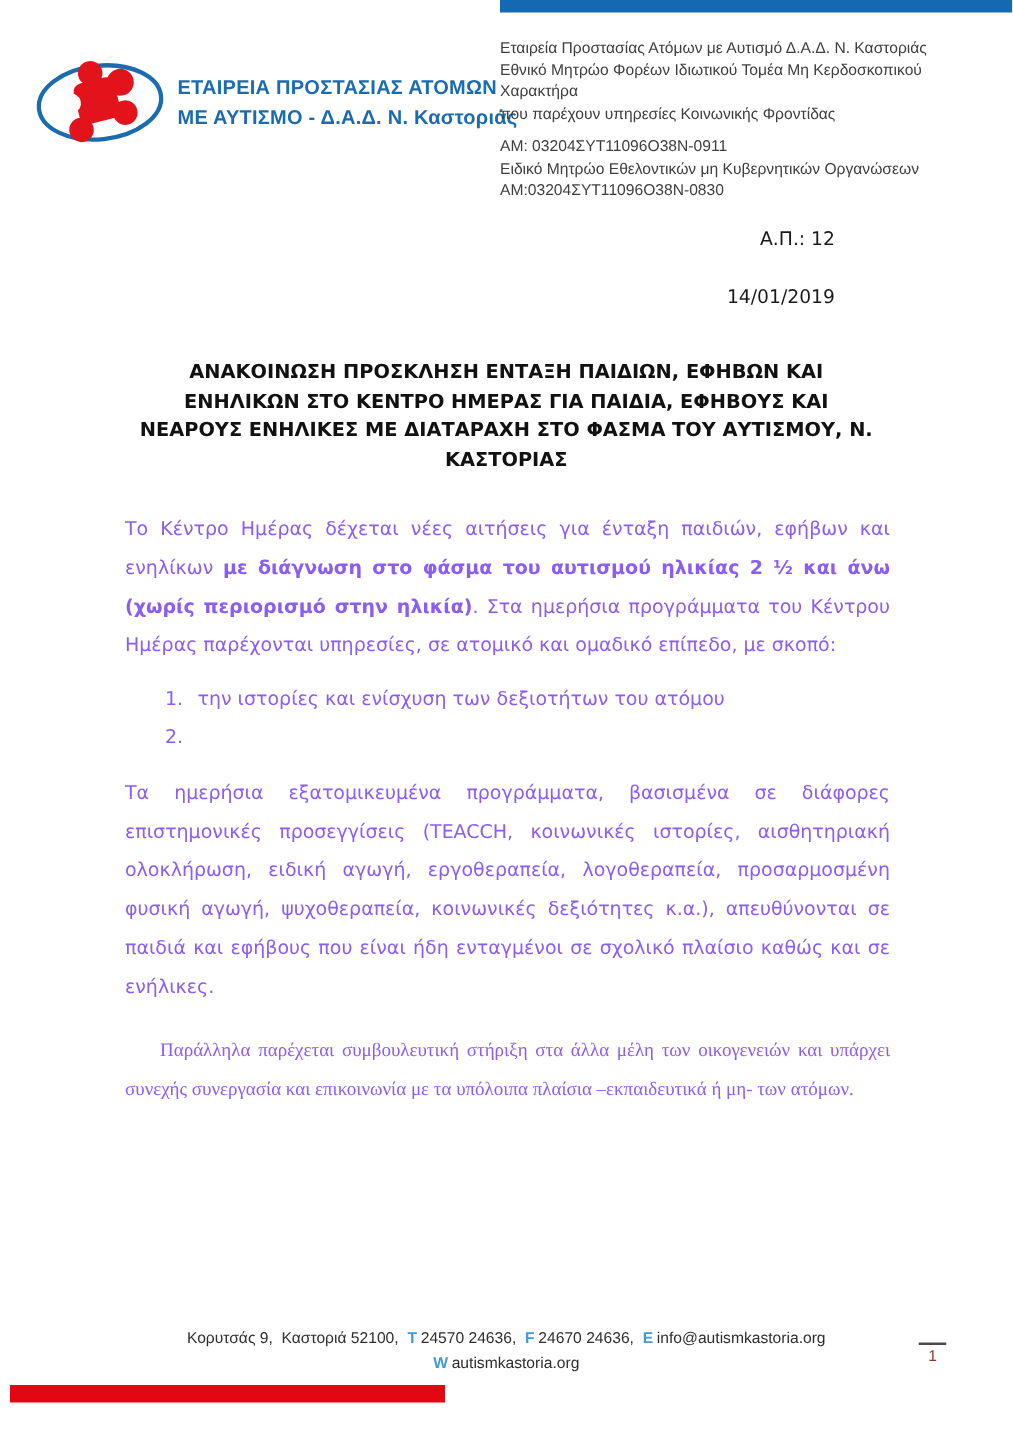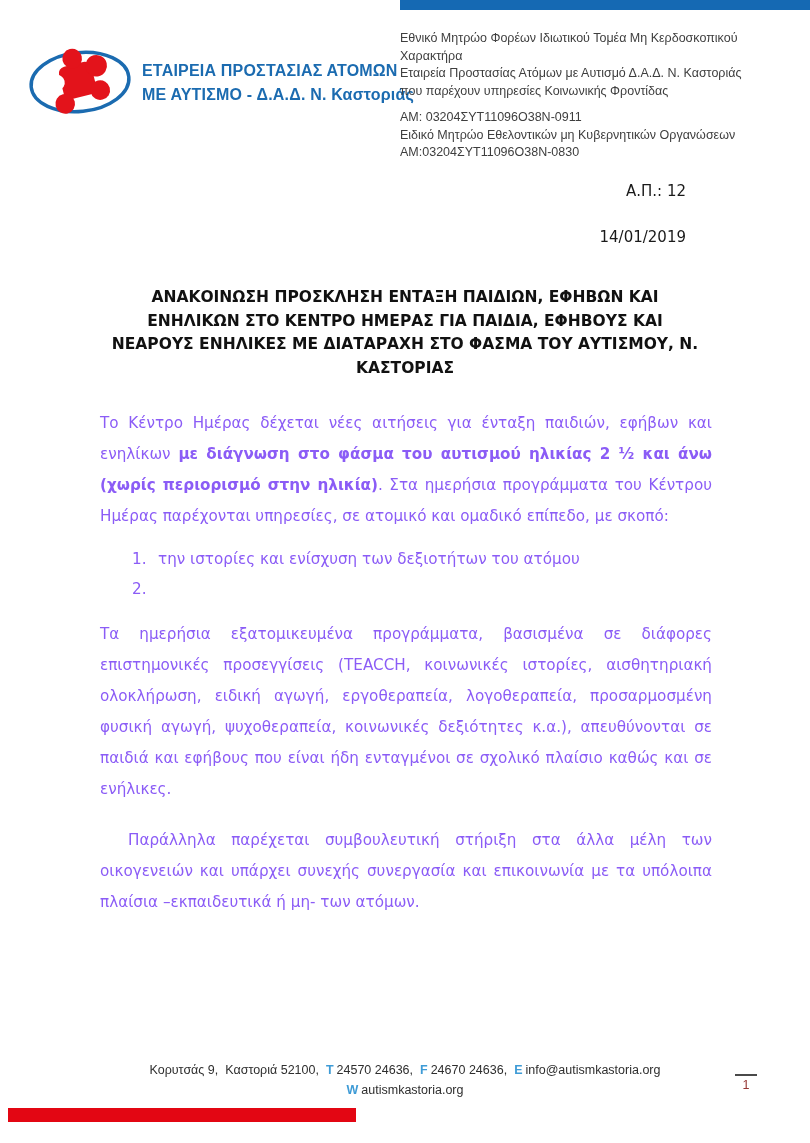--- a/index.html
+++ b/index.html
@@ -20,21 +20,21 @@
 
   
   .org-info {
     position:absolute; left:400px; top:30px; width:400px;
     font-family:"Liberation Sans", sans-serif; font-size:12.5px;
     line-height:17.5px; color:#3E3E3E;
   }
   .org-info .block2 { margin-top:9px; }
 
   
-  .ref-block { position:absolute; right:124px; top:182px; text-align:right; font-size:15px; color:#1a1a1a; }
+  .ref-block { position:absolute; right:142px; top:182px; text-align:right; font-size:15px; color:#1a1a1a; }
   .ref-block .date { margin-top:28px; }
 
   
   .doc-title {
     position:absolute; left:105px; top:286px; width:600px;
     text-align:center; font-weight:bold; font-size:15.5px; line-height:23.5px; color:#111;
   }
 
   
   .body-text {
@@ -85,22 +85,22 @@
       </svg>
     </span>
     <div class="logo-text">
       <div>ΕΤΑΙΡΕΙΑ ΠΡΟΣΤΑΣΙΑΣ ΑΤΟΜΩΝ</div>
       <div>ΜΕ ΑΥΤΙΣΜΟ - Δ.Α.Δ. Ν. Καστοριάς</div>
     </div>
   </div>
 
   <div class="org-info">
     <div class="block1">
+      <div>Εταιρεία Προστασίας Ατόμων με Αυτισμό Δ.Α.Δ. Ν. Καστοριάς</div>
       <div>Εθνικό Μητρώο Φορέων Ιδιωτικού Τομέα Μη Κερδοσκοπικού Χαρακτήρα</div>
-      <div>Εταιρεία Προστασίας Ατόμων με Αυτισμό Δ.Α.Δ. Ν. Καστοριάς</div>
       <div>που παρέχουν υπηρεσίες Κοινωνικής Φροντίδας</div>
     </div>
     <div class="block2">
       <div>ΑΜ: 03204ΣΥΤ11096Ο38N-0911</div>
       <div>Ειδικό Μητρώο Εθελοντικών μη Κυβερνητικών Οργανώσεων</div>
       <div>ΑΜ:03204ΣΥΤ11096Ο38N-0830</div>
     </div>
   </div>
 
   <div class="ref-block">
@@ -118,21 +118,21 @@
         <span class="list-marker">1.</span>
         <span>την ιστορίες και ενίσχυση των δεξιοτήτων του ατόμου</span>
       </div>
       <div class="list-row">
         <span class="list-marker">2.</span>
       </div>
     </div>
 
     <p class="p2" style="margin-bottom:0;">Τα ημερήσια εξατομικευμένα προγράμματα, βασισμένα σε διάφορες επιστημονικές προσεγγίσεις (TEACCH, κοινωνικές ιστορίες, αισθητηριακή ολοκλήρωση, ειδική αγωγή, εργοθεραπεία, λογοθεραπεία, προσαρμοσμένη φυσική αγωγή, ψυχοθεραπεία, κοινωνικές δεξιότητες  κ.α.), απευθύνονται σε παιδιά και εφήβους που είναι ήδη ενταγμένοι σε σχολικό πλαίσιο καθώς και σε ενήλικες.</p>
 
-    <p class="p3" style="margin-bottom:16px;">Παράλληλα παρέχεται συμβουλευτική στήριξη στα άλλα μέλη των οικογενειών και υπάρχει συνεχής συνεργασία και επικοινωνία με τα υπόλοιπα πλαίσια –εκπαιδευτικά ή μη- των ατόμων.</p>
+    <p class="p3" style="margin-bottom:16px;font-family:Liberation Serif, serif;">Παράλληλα παρέχεται συμβουλευτική στήριξη στα άλλα μέλη των οικογενειών και υπάρχει συνεχής συνεργασία και επικοινωνία με τα υπόλοιπα πλαίσια –εκπαιδευτικά ή μη- των ατόμων.</p>
 
   </div>
 
   <div class="footer">
     <div>
       <span class="seg">Κορυτσάς 9,</span><span class="seg">Καστοριά 52100,</span><span class="lbl">T</span><span class="seg">24570 24636,</span><span class="lbl">F</span><span class="seg">24670 24636,</span><span class="lbl">E</span><span>info@autismkastoria.org</span>
     </div>
     <div>
       <span class="lbl">W</span><span>autismkastoria.org</span>
     </div>

